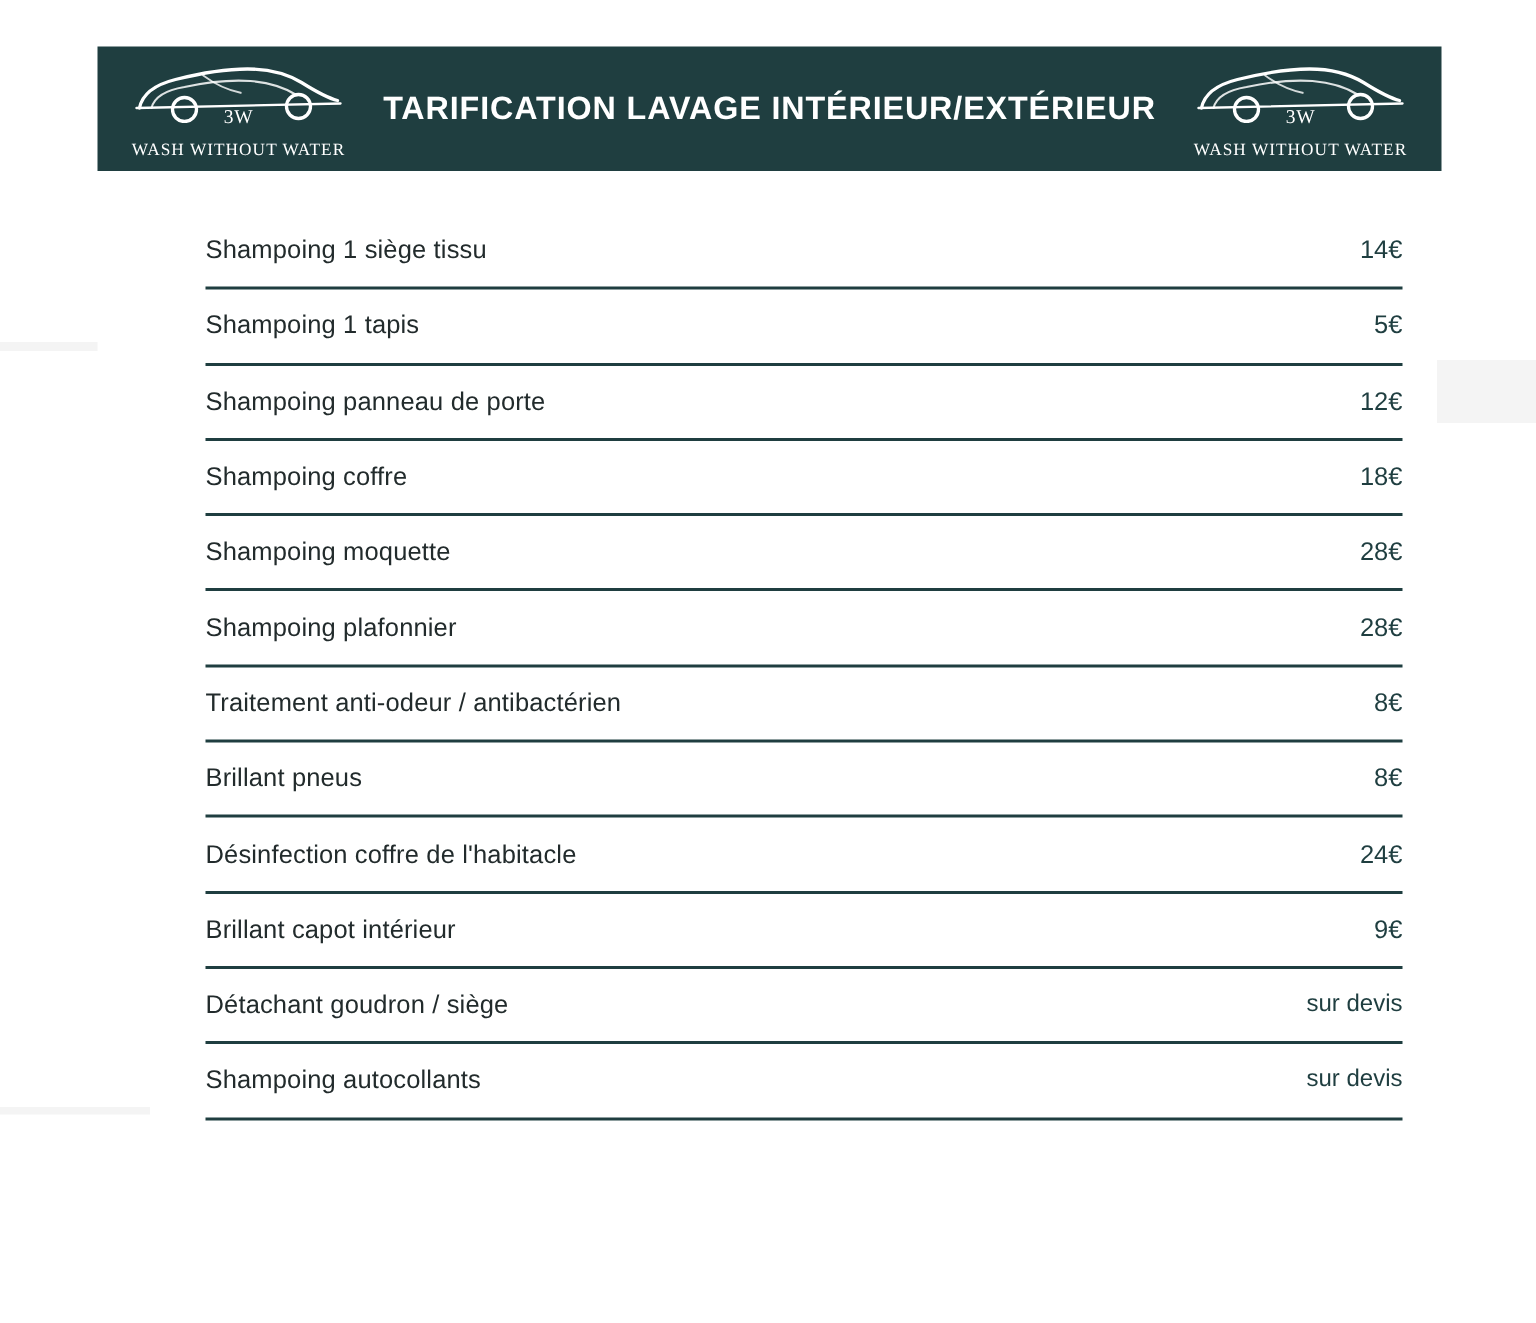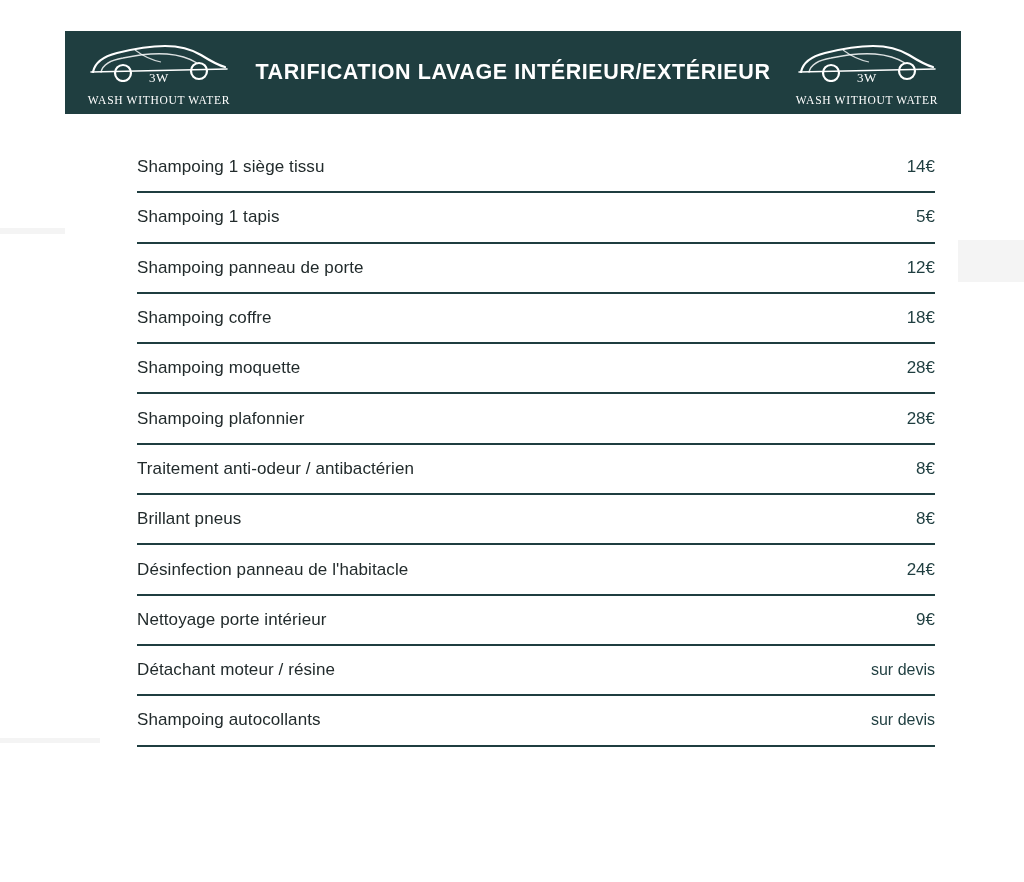--- a/index.html
+++ b/index.html
@@ -185,29 +185,29 @@
     </div>
     <div class="row">
       <span class="label">Traitement anti-odeur / antibactérien</span>
       <span class="price">8€</span>
     </div>
     <div class="row">
       <span class="label">Brillant pneus</span>
       <span class="price">8€</span>
     </div>
     <div class="row">
-      <span class="label">Désinfection panneau de l'habitacle</span>
+      <span class="label">Désinfection coffre de l'habitacle</span>
       <span class="price">24€</span>
     </div>
     <div class="row">
-      <span class="label">Nettoyage porte intérieur</span>
+      <span class="label">Brillant capot intérieur</span>
       <span class="price">9€</span>
     </div>
     <div class="row quote">
-      <span class="label">Détachant moteur / résine</span>
+      <span class="label">Détachant goudron / siège</span>
       <span class="price">sur devis</span>
     </div>
     <div class="row quote">
       <span class="label">Shampoing autocollants</span>
       <span class="price">sur devis</span>
     </div>
 
   </div>
 </div>
 

